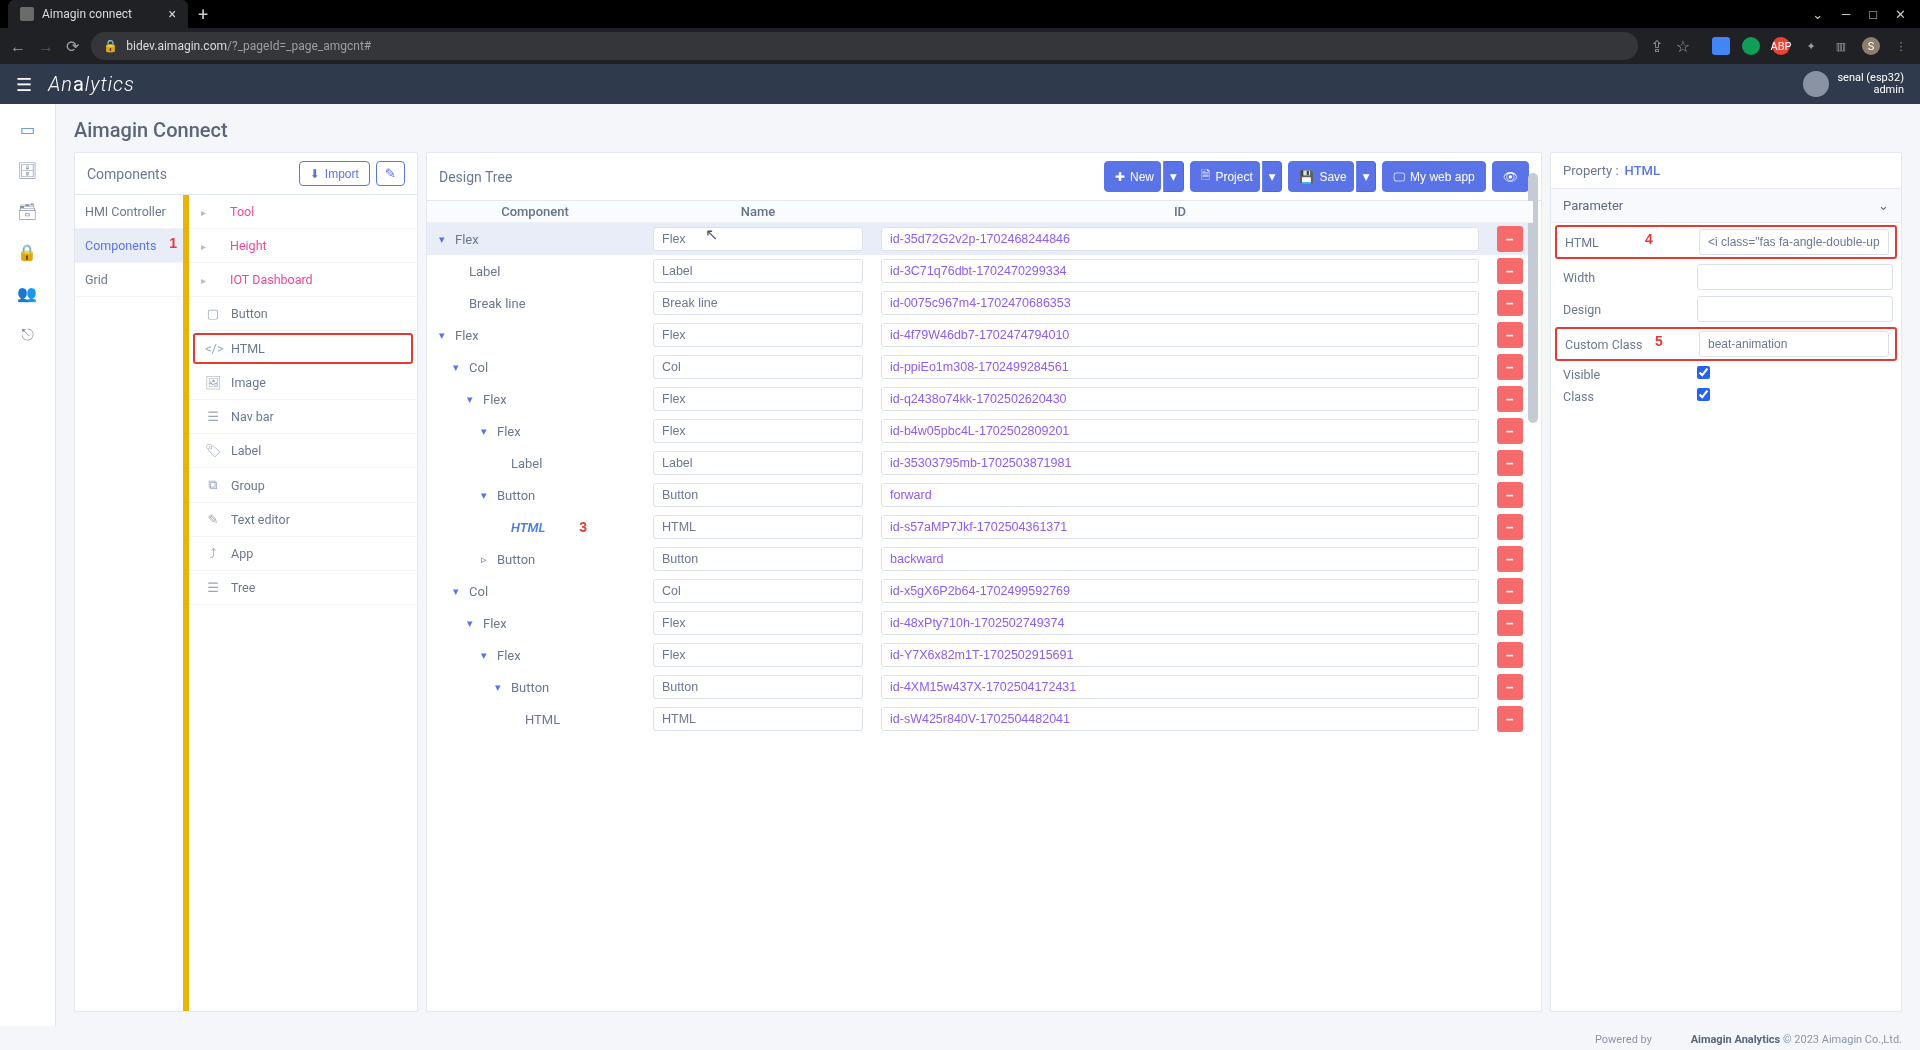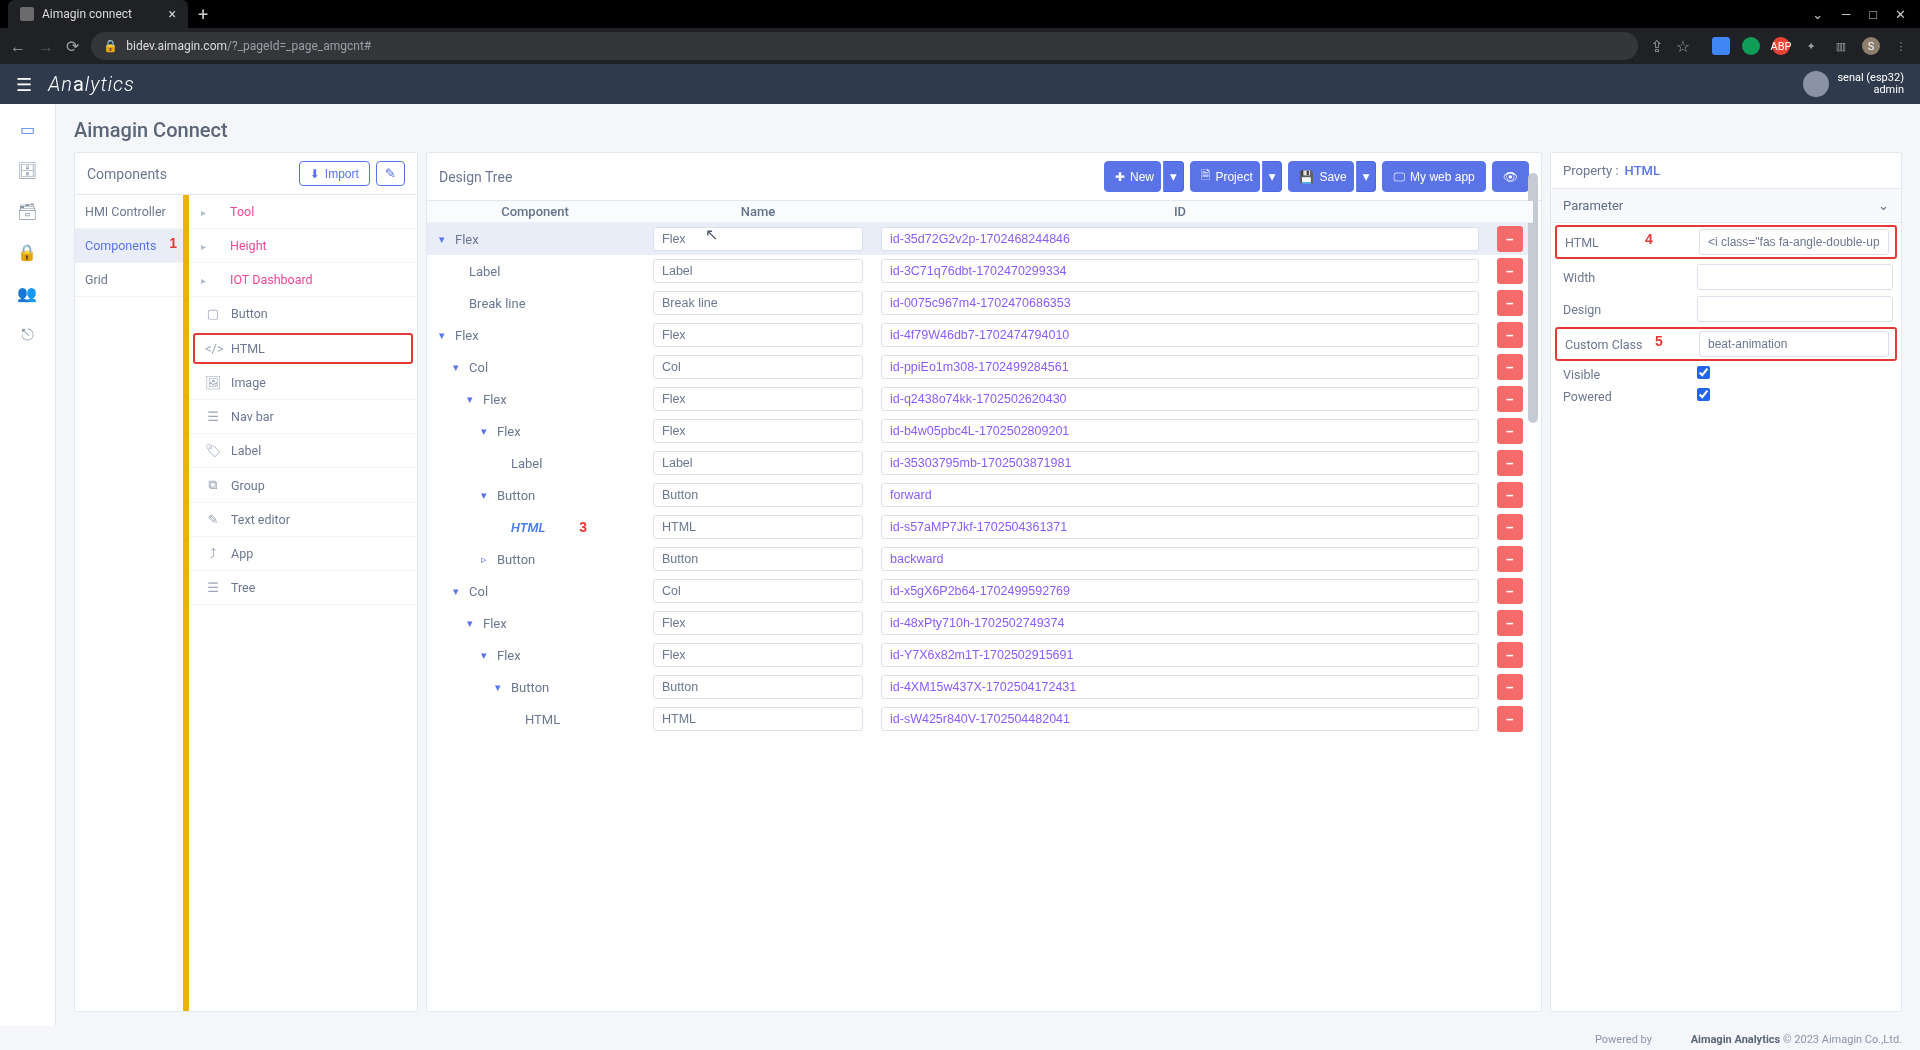--- a/index.html
+++ b/index.html
@@ -458,21 +458,21 @@
         <div class="param-row hl" style="position:relative">
           <label>Custom Class</label>
           <span class="annot" style="left:98px;top:4px">5</span>
           <div class="ctrl"><input type="text" value="beat-animation" style=""></div>
         </div>
         <div class="param-row">
           <label>Visible</label>
           <div class="ctrl"><input type="checkbox" checked="" style=""></div>
         </div>
         <div class="param-row">
-          <label>Powered</label>
+          <label>Class</label>
           <div class="ctrl"><input type="checkbox" checked="" style=""></div>
         </div>
       </div>
     </div>
   </div>
 </div>
 
 <div class="footer">
   <span>Powered by </span><b>Aimagin Analytics</b><span> © 2023 Aimagin Co.,Ltd.</span>
 </div>

